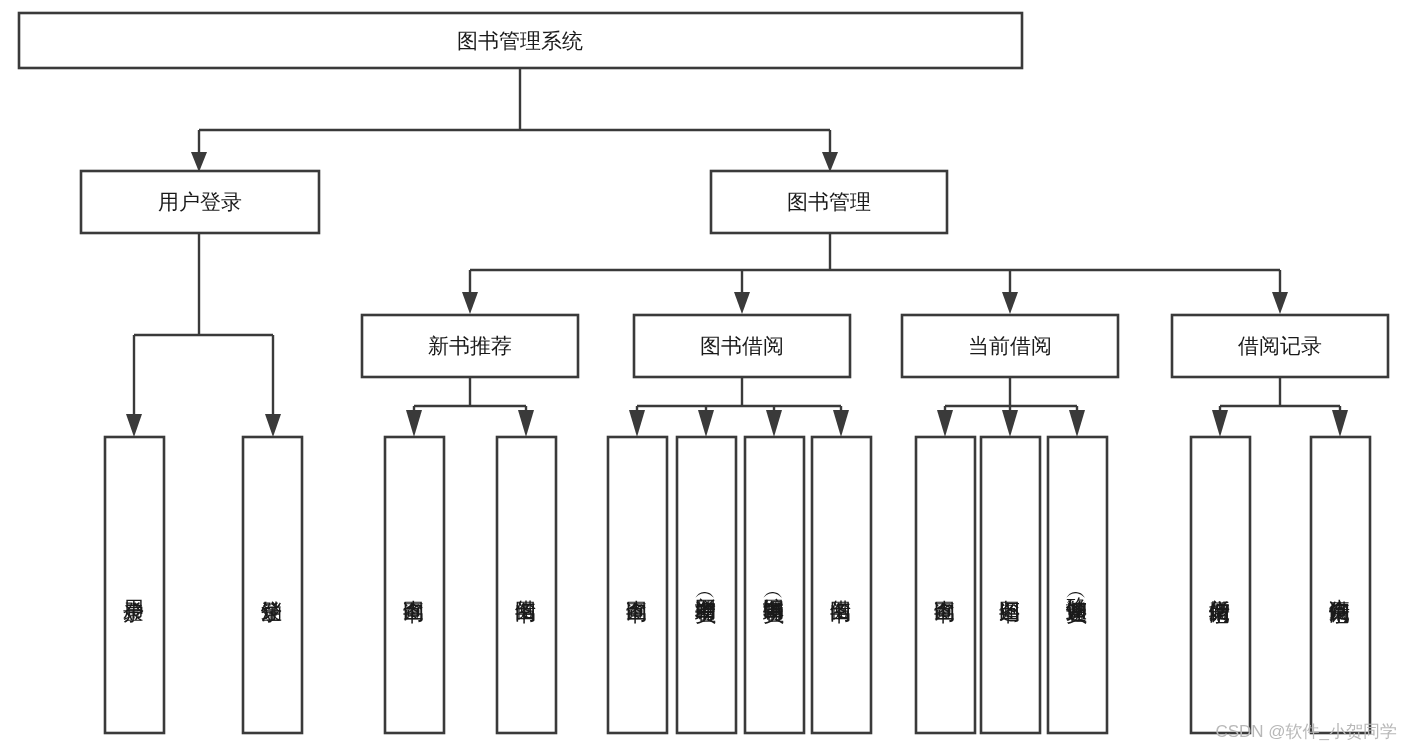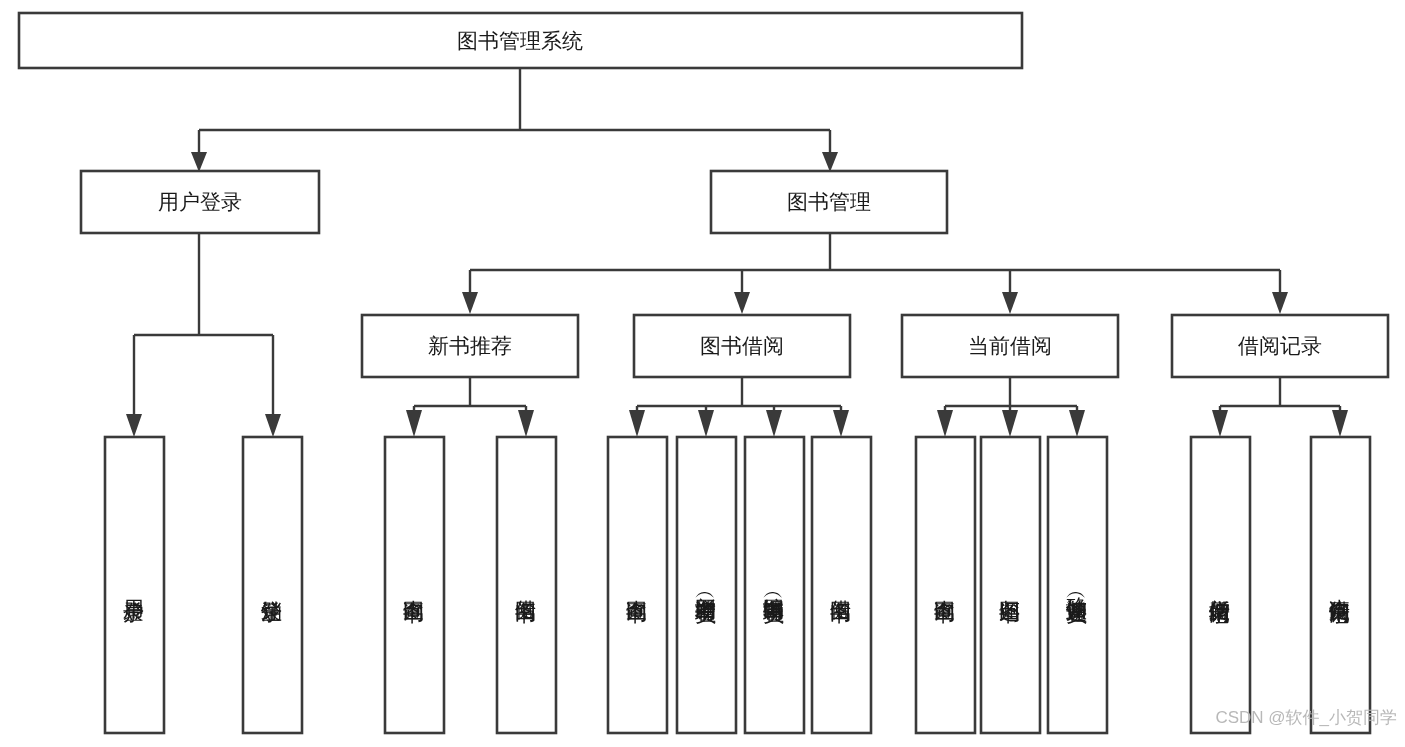--- a/index.html
+++ b/index.html
@@ -50,21 +50,21 @@
     stroke-width: 2.4;
     fill: none;
   }
   .arrow-head {
     fill: #3a3a3a;
     stroke: none;
   }
   .watermark {
     position: absolute;
     right: 8px;
-    bottom: 18px;
+    bottom: 4px;
     font-family: "Liberation Sans", "DejaVu Sans", sans-serif;
     font-size: 17px;
     color: #b8b8b8;
     white-space: nowrap;
     pointer-events: none;
   }
 </style>
 </head>
 <body>
 

